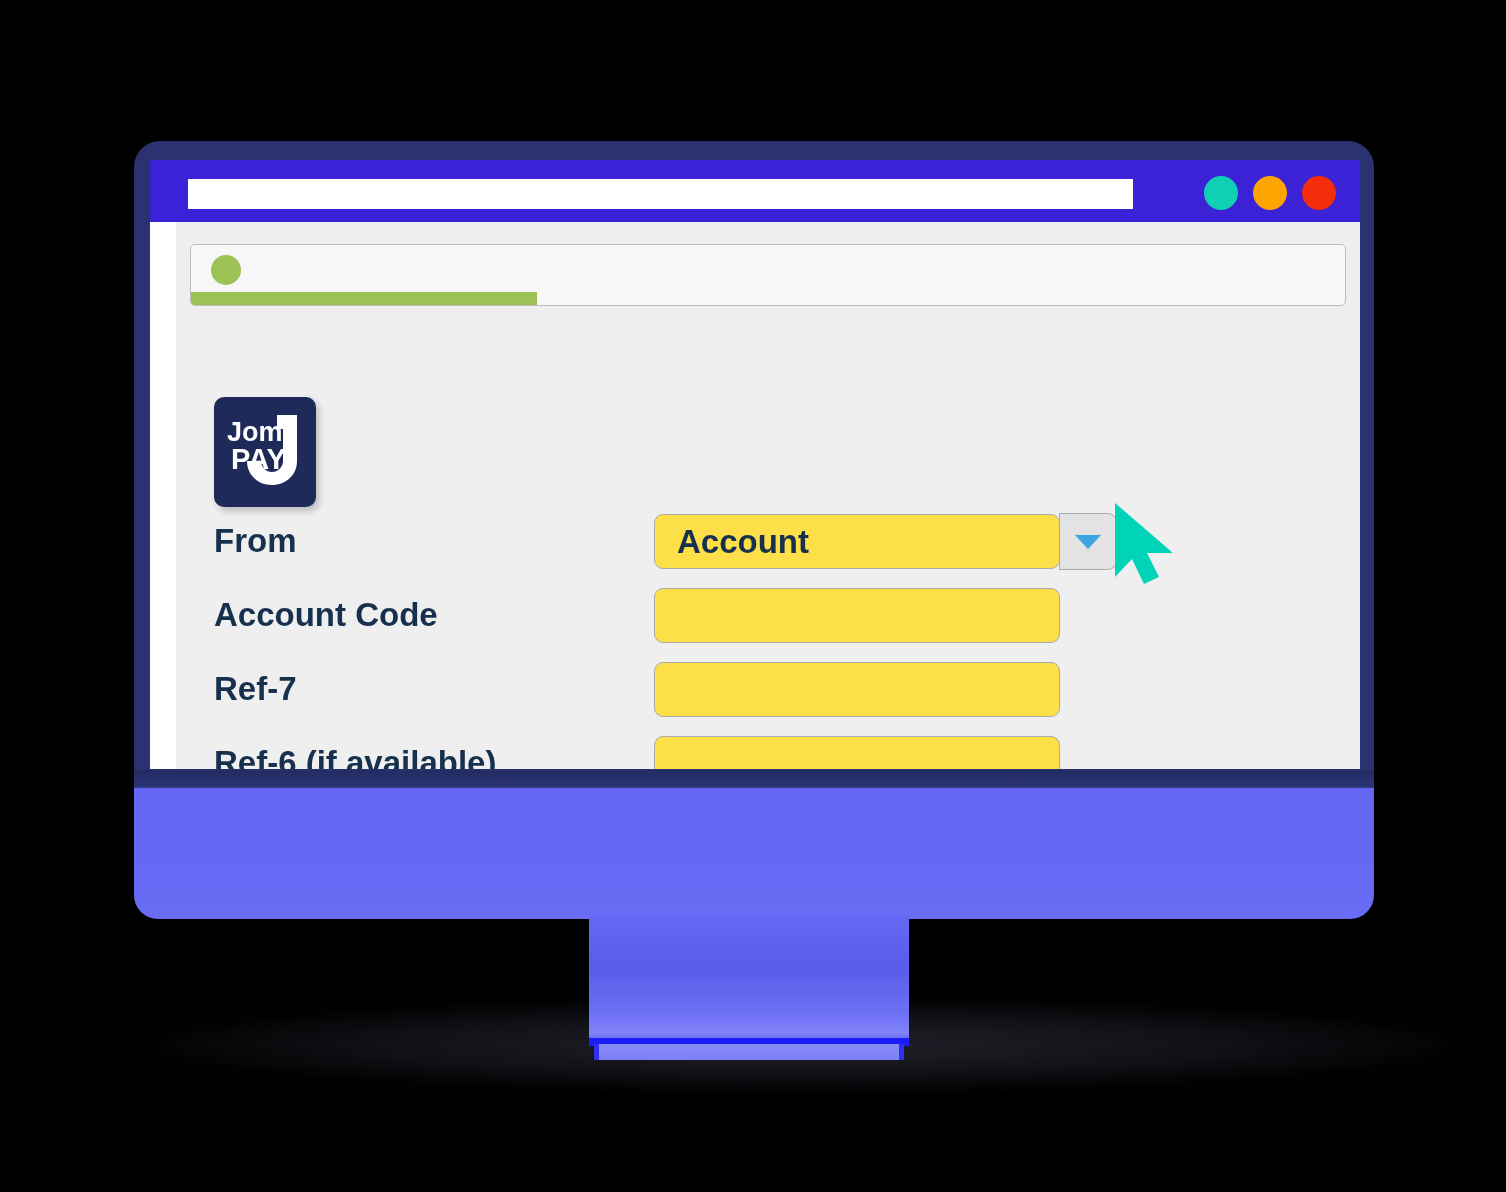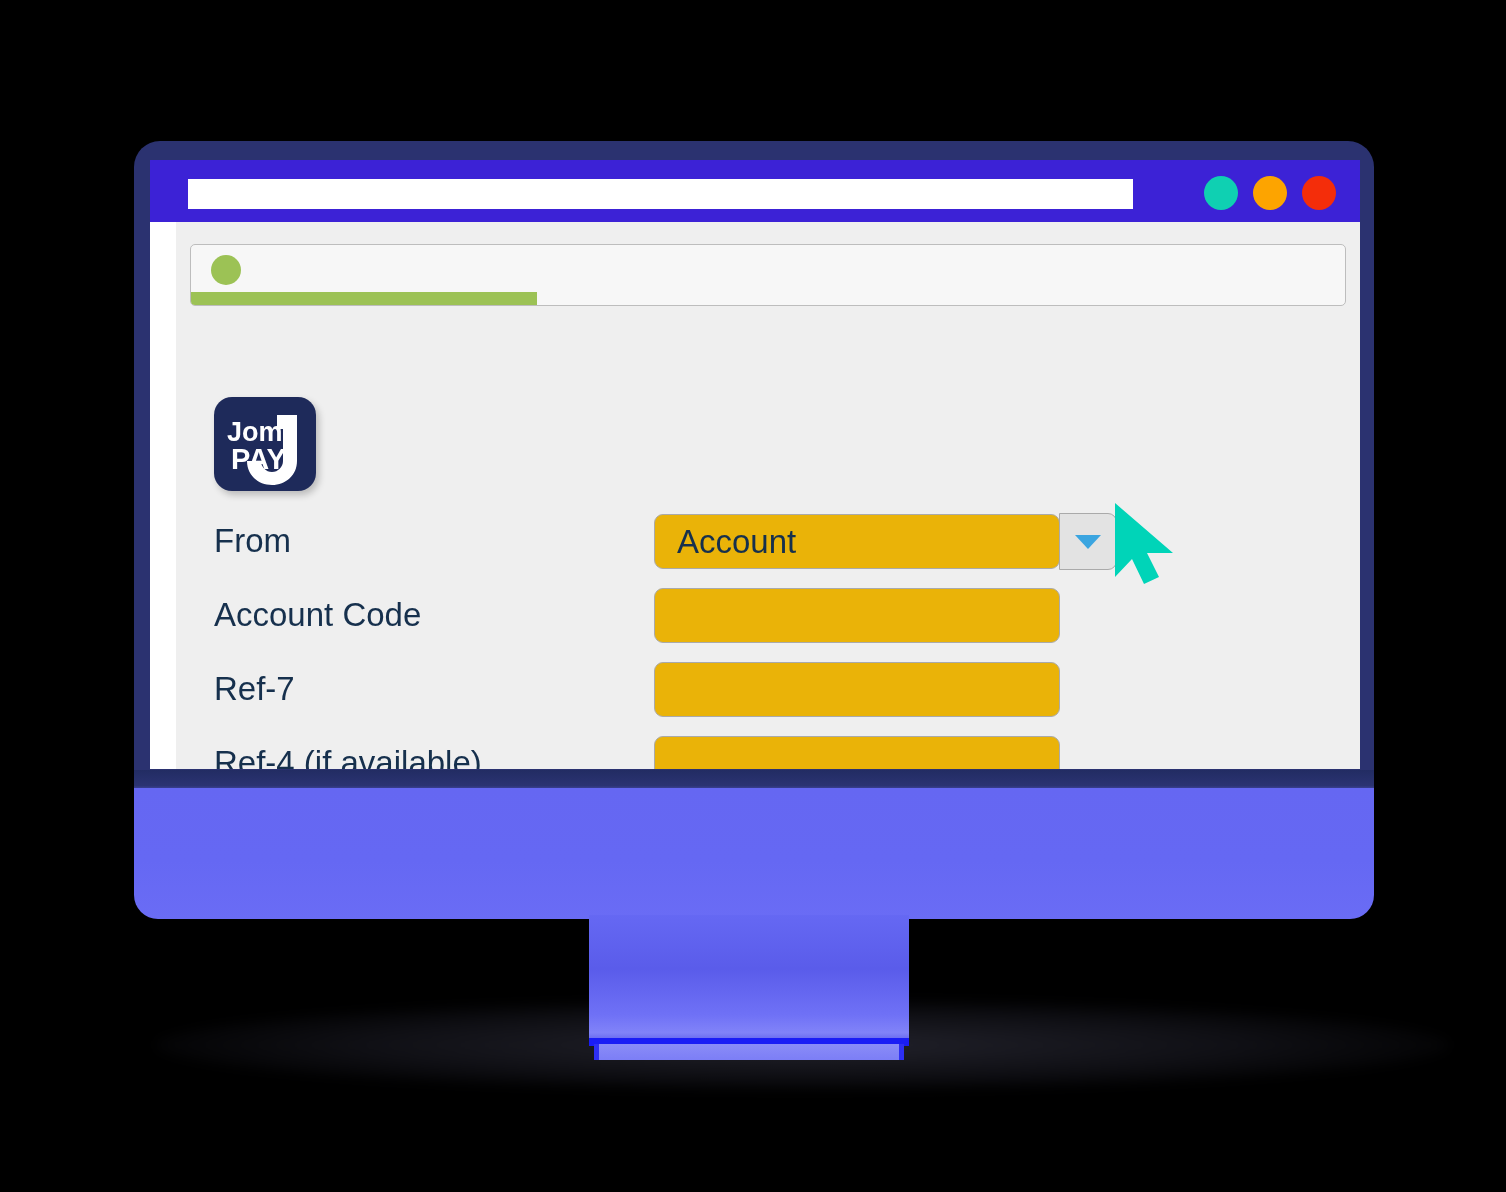--- a/index.html
+++ b/index.html
@@ -175,55 +175,56 @@
     height: 13px;
     background: #9cc255;
   }
 
   
   .logo {
     position: absolute;
     left: 38px;
     top: 175px;
     width: 102px;
-    height: 94px;
-    border-radius: 18px;
+    height: 110px;
+    border-radius: 10px;
     background: #1e2a5a;
     box-shadow: 3px 4px 7px rgba(0,0,0,0.22);
     overflow: hidden;
   }
   .logo svg { display: block; }
 
   
   .form {
     position: absolute;
     left: 0;
     top: 296px;
     width: 100%;
   }
   .form-row {
     position: relative;
     height: 74px;
+    font-weight: bold;
   }
   .form-label {
     position: absolute;
     left: 38px;
     top: 0;
     font-size: 33px;
     color: #16304d;
     line-height: 46px;
     white-space: nowrap;
   }
   .field {
     position: absolute;
     left: 478px;
     top: -4px;
     width: 406px;
     height: 55px;
-    background: #eab308;
+    background: #fde047;
     border: 1.5px solid #aaaaaa;
     border-radius: 9px;
   }
   .field.select {
     width: 406px;
     display: flex;
     align-items: center;
   }
   .select-value {
     padding-left: 22px;
@@ -324,21 +325,21 @@
           <div class="form-label">Account Code</div>
           <div class="field"></div>
         </div>
 
         <div class="form-row">
           <div class="form-label">Ref-7</div>
           <div class="field"></div>
         </div>
 
         <div class="form-row">
-          <div class="form-label">Ref-4 (if available)</div>
+          <div class="form-label">Ref-6 (if available)</div>
           <div class="field"></div>
         </div>
 
       </div>
     </div>
   </div>
 
   <div class="cursor">
     <svg width="80" height="88" viewBox="0 0 80 88" aria-hidden="true">
       <path d="M11 5 L11 79 L28 61 L40 86 L55 79 L43 55 L69 55 Z" fill="#00d4b8"></path>

